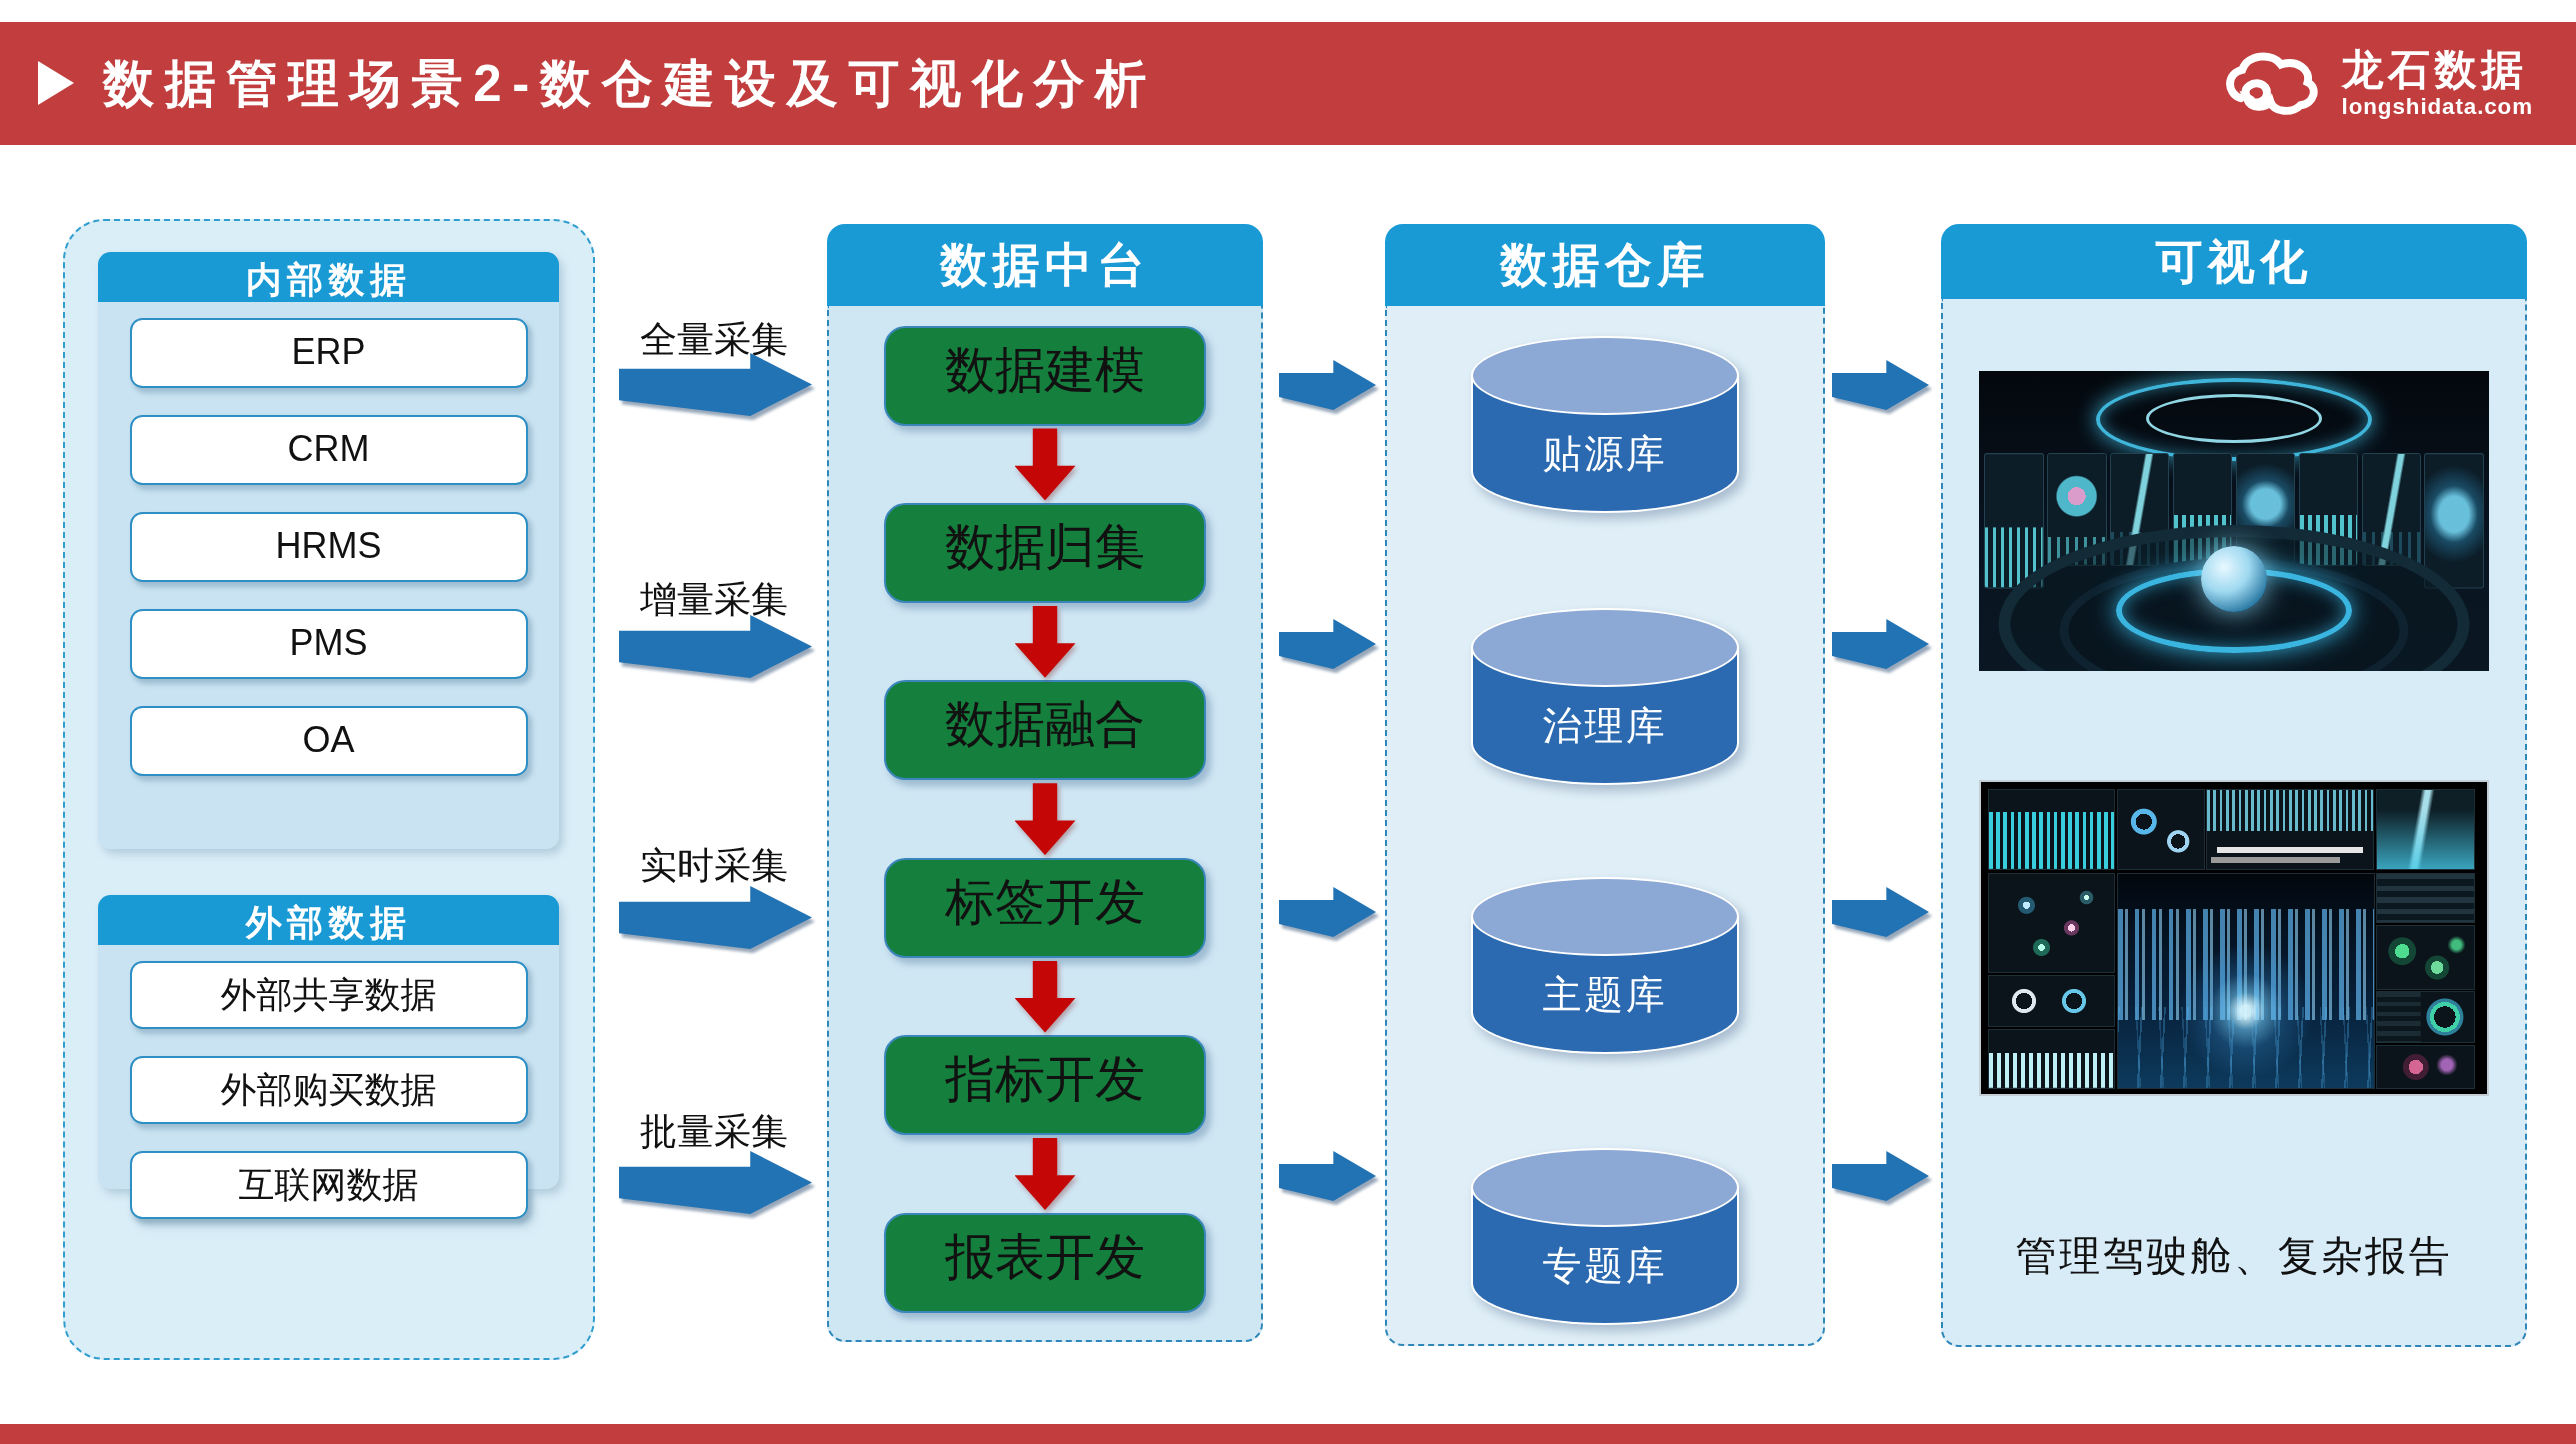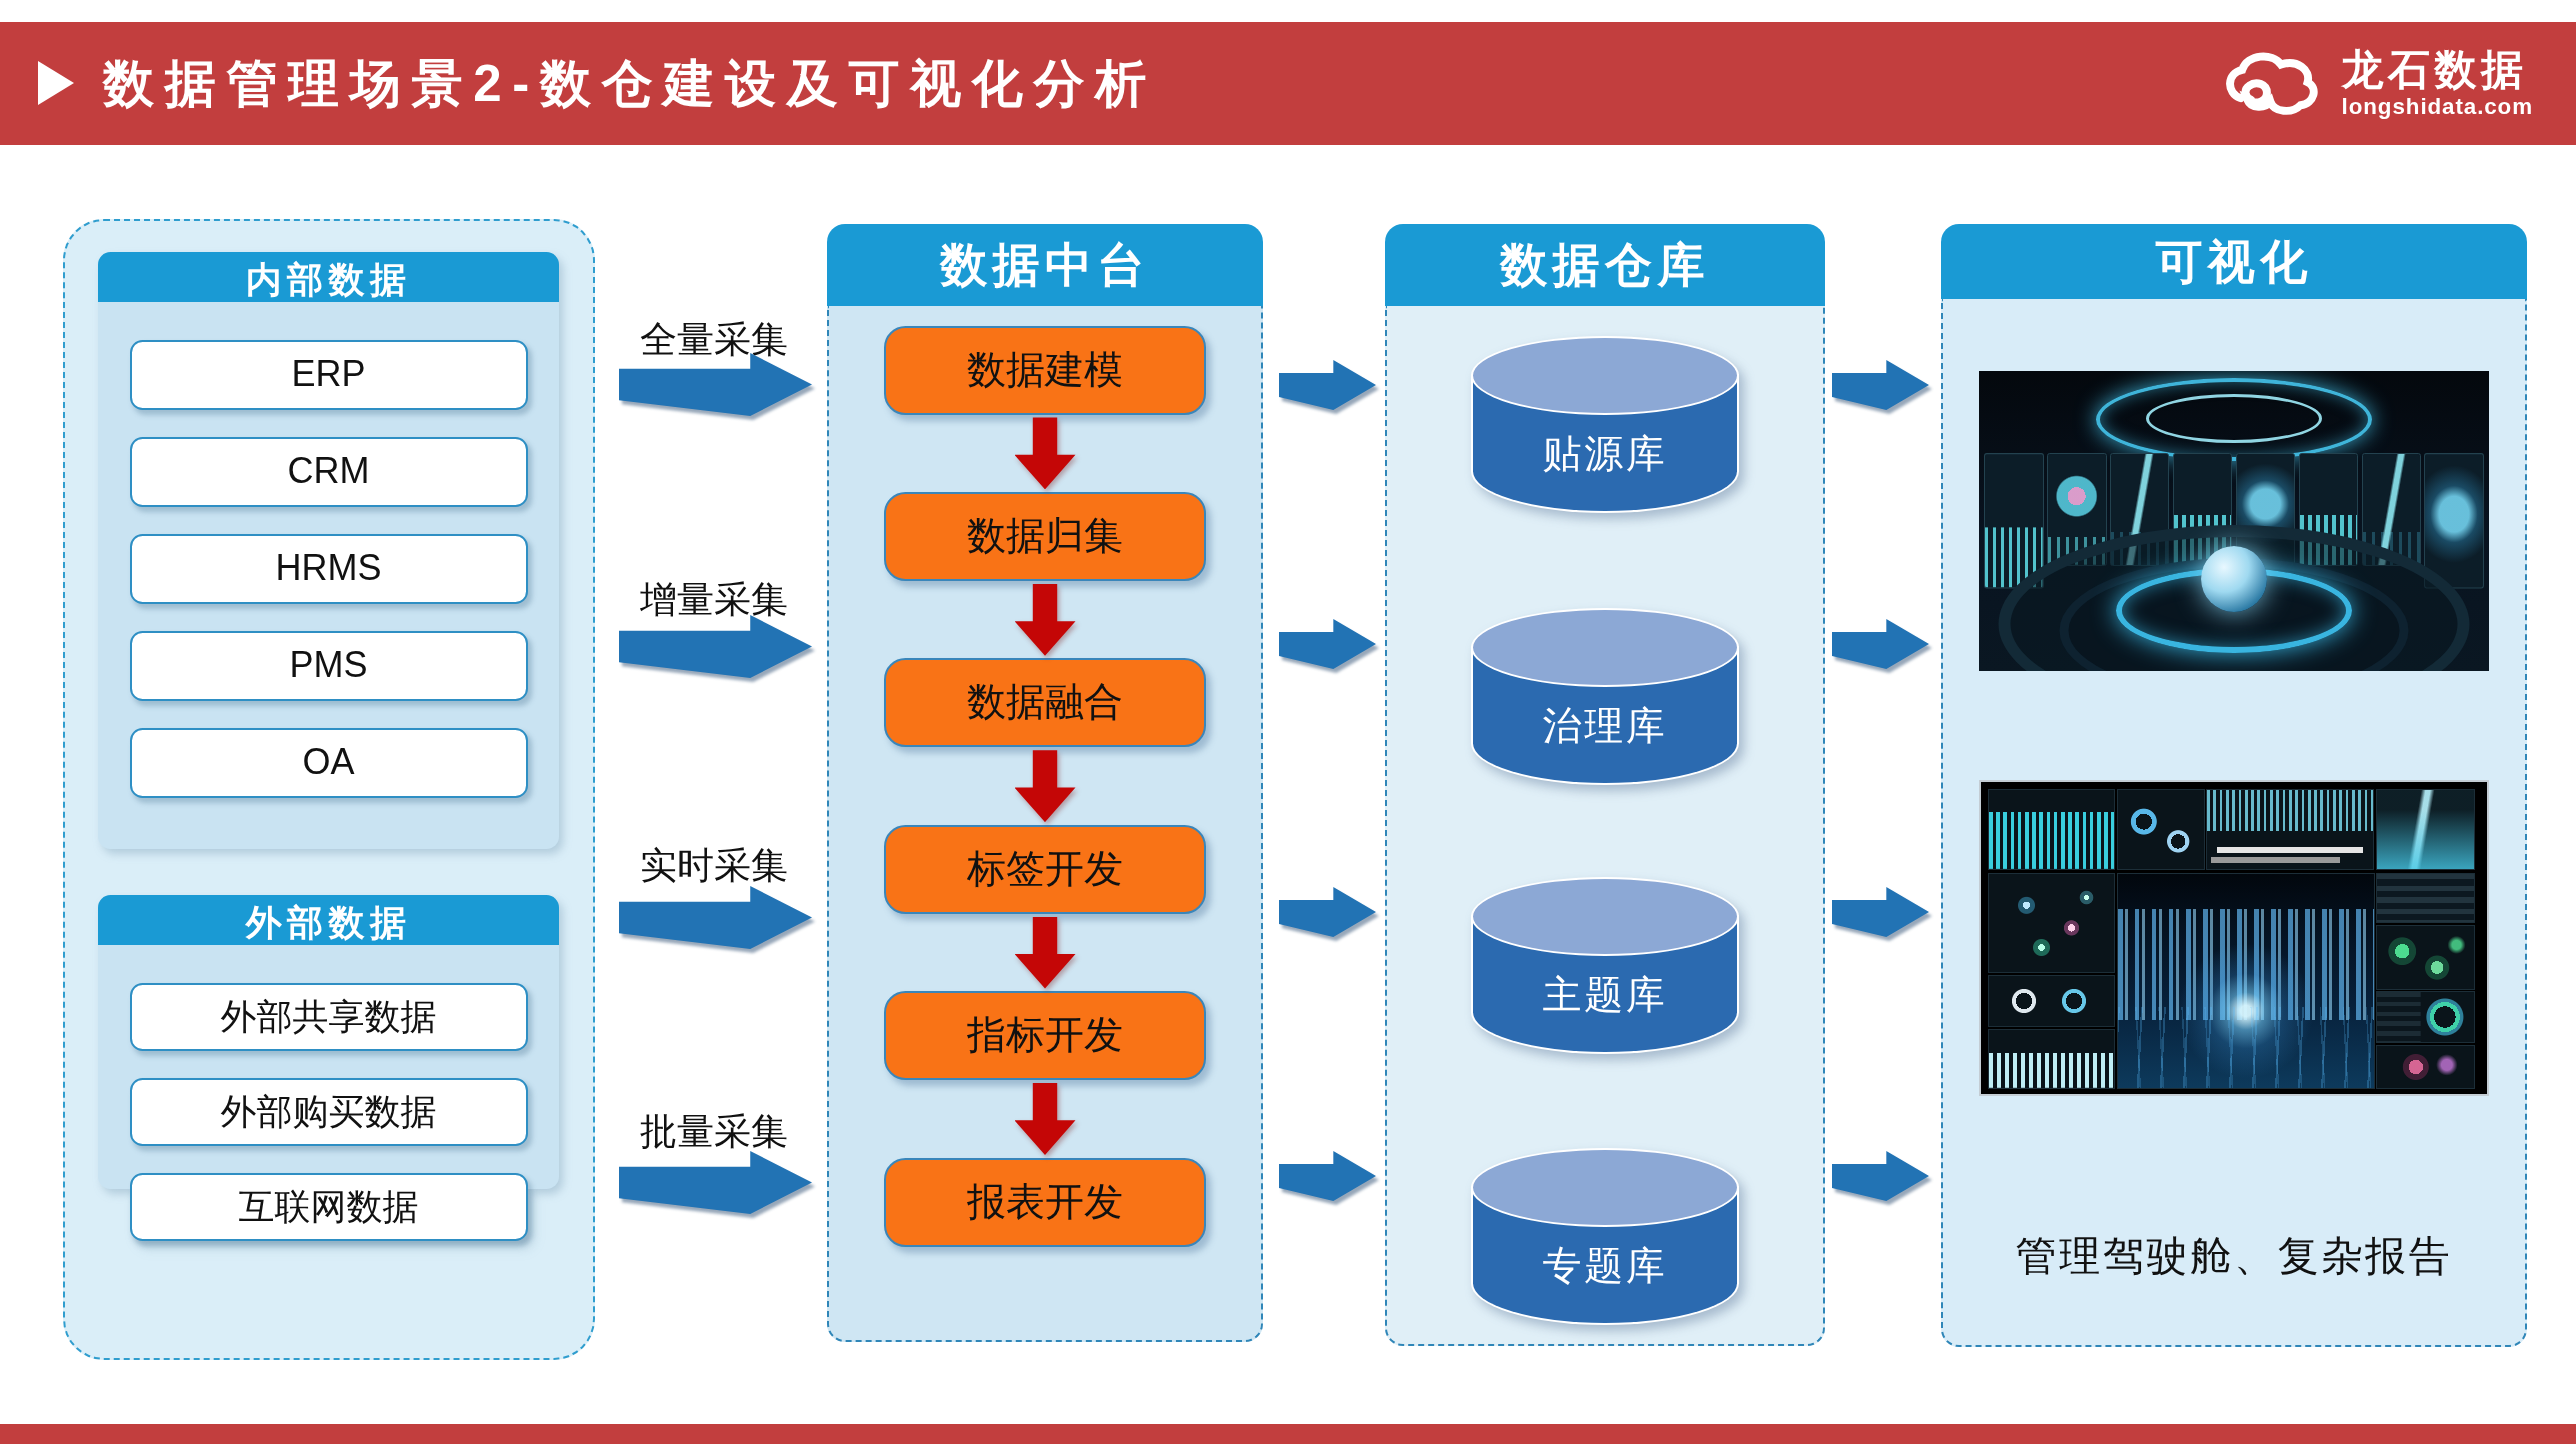--- a/index.html
+++ b/index.html
@@ -21,21 +21,21 @@
   
   .panel-header{background:#1a9ad4;color:#fff;font-weight:bold;text-align:center;letter-spacing:5.4px;}
   .dash-body{box-sizing:border-box;border:2.7px dashed #2f86b8;border-top:none;border-radius:0 0 18px 18px;}
 
   
   .col1{position:absolute;left:63px;top:219px;width:532px;height:1141px;box-sizing:border-box;
         background:#daeef8;border:2.7px dashed #2f9dce;border-radius:41px;}
   .src-card{position:absolute;left:33px;width:461px;filter:drop-shadow(4.5px 5.4px 4.5px rgba(90,130,160,.30));}
   .src-card .hd{height:50px;line-height:55px;font-size:36px;border-radius:12.5px 12.5px 0 0;}
   .src-card .bd{box-sizing:border-box;background:#c9e3f2;border-radius:0 0 12.5px 12.5px;
-                display:flex;flex-direction:column;align-items:center;gap:27px;padding-top:38px;}
+                display:flex;flex-direction:column;align-items:center;gap:27px;padding-top:16px;}
   .card-int{top:31px;}
   .card-int .bd{height:547px;}
   .card-ext{top:674px;}
   .card-ext .bd{height:244px;}
   .pill{box-sizing:border-box;width:398px;height:70px;line-height:64px;background:#fff;
         border:2.7px solid #2e8fc4;border-radius:12.5px;text-align:center;font-size:36px;
         box-shadow:3.6px 4.5px 5.4px rgba(80,120,150,.35);}
 
   
   .collect-label{position:absolute;left:614px;width:200px;text-align:center;font-size:37px;color:#111;white-space:nowrap;}
@@ -43,22 +43,22 @@
   .arrow-r-big{width:193px;height:63px;background:#2273b4;
                clip-path:polygon(0 25%,68% 25%,68% 0,100% 50%,68% 100%,0 75%);}
   .arrow-r-sm{width:97px;height:50px;background:#2273b4;
               clip-path:polygon(0 26%,56% 26%,56% 0,100% 50%,56% 100%,0 74%);}
 
   
   .col2{position:absolute;left:827px;top:224px;width:436px;}
   .col2 .panel-header{height:82px;line-height:82px;font-size:47px;border-radius:18px 18px 0 0;font-family:Liberation Serif, serif;}
   .col2 .panel-body{height:1036px;background:#cfe6f3;
                     display:flex;flex-direction:column;align-items:center;padding-top:19.7px;}
-  .step{box-sizing:border-box;width:322px;height:89px;line-height:84px;background:#f97316;
-        border:2.7px solid #3a86ba;border-radius:21.5px;text-align:center;font-size:39px;
+  .step{box-sizing:border-box;width:322px;height:100px;line-height:84px;background:#15803d;
+        border:2.7px solid #3a86ba;border-radius:21.5px;text-align:center;font-size:50px;
         box-shadow:4.5px 5.4px 6.3px rgba(70,110,150,.35);}
   .arrow-d-wrap{filter:drop-shadow(2.7px 3.6px 2.7px rgba(120,20,20,.35));margin:2.7px 0;}
   .arrow-d{width:61px;height:72px;background:#c40606;
            clip-path:polygon(30% 0,70% 0,70% 52%,100% 52%,50% 100%,0 52%,30% 52%);}
 
   
   .col3{position:absolute;left:1385px;top:224px;width:440px;}
   .col3 .panel-header{height:82px;line-height:82px;font-size:47px;border-radius:18px 18px 0 0;}
   .col3 .panel-body{position:relative;height:1040px;background:#e0eff7;}
   .cyl-wrap{position:absolute;left:50%;transform:translateX(-50%);

